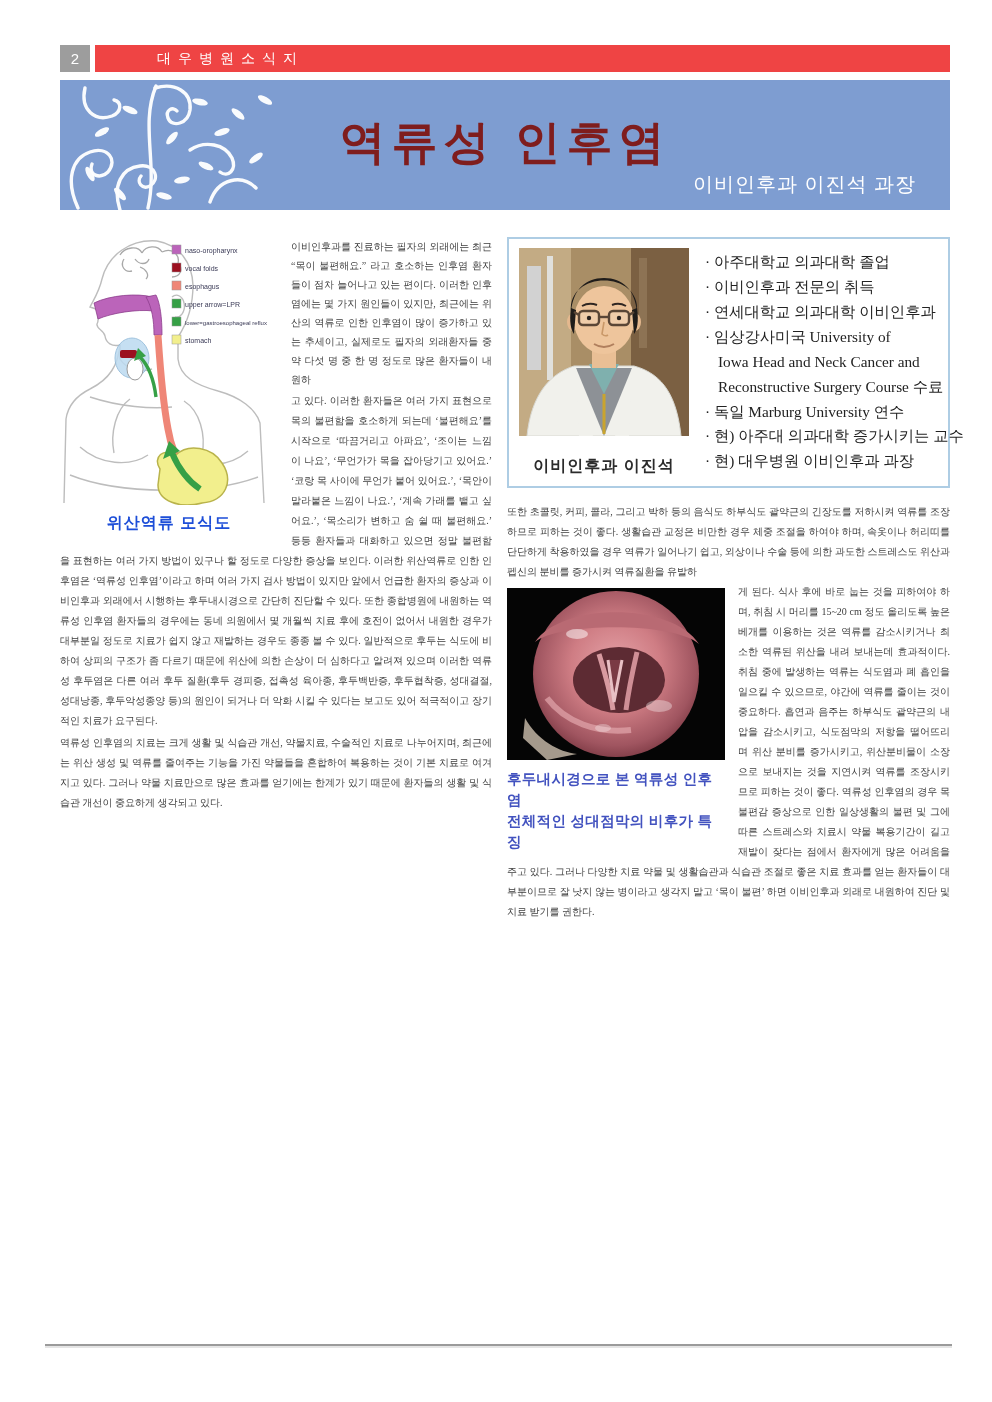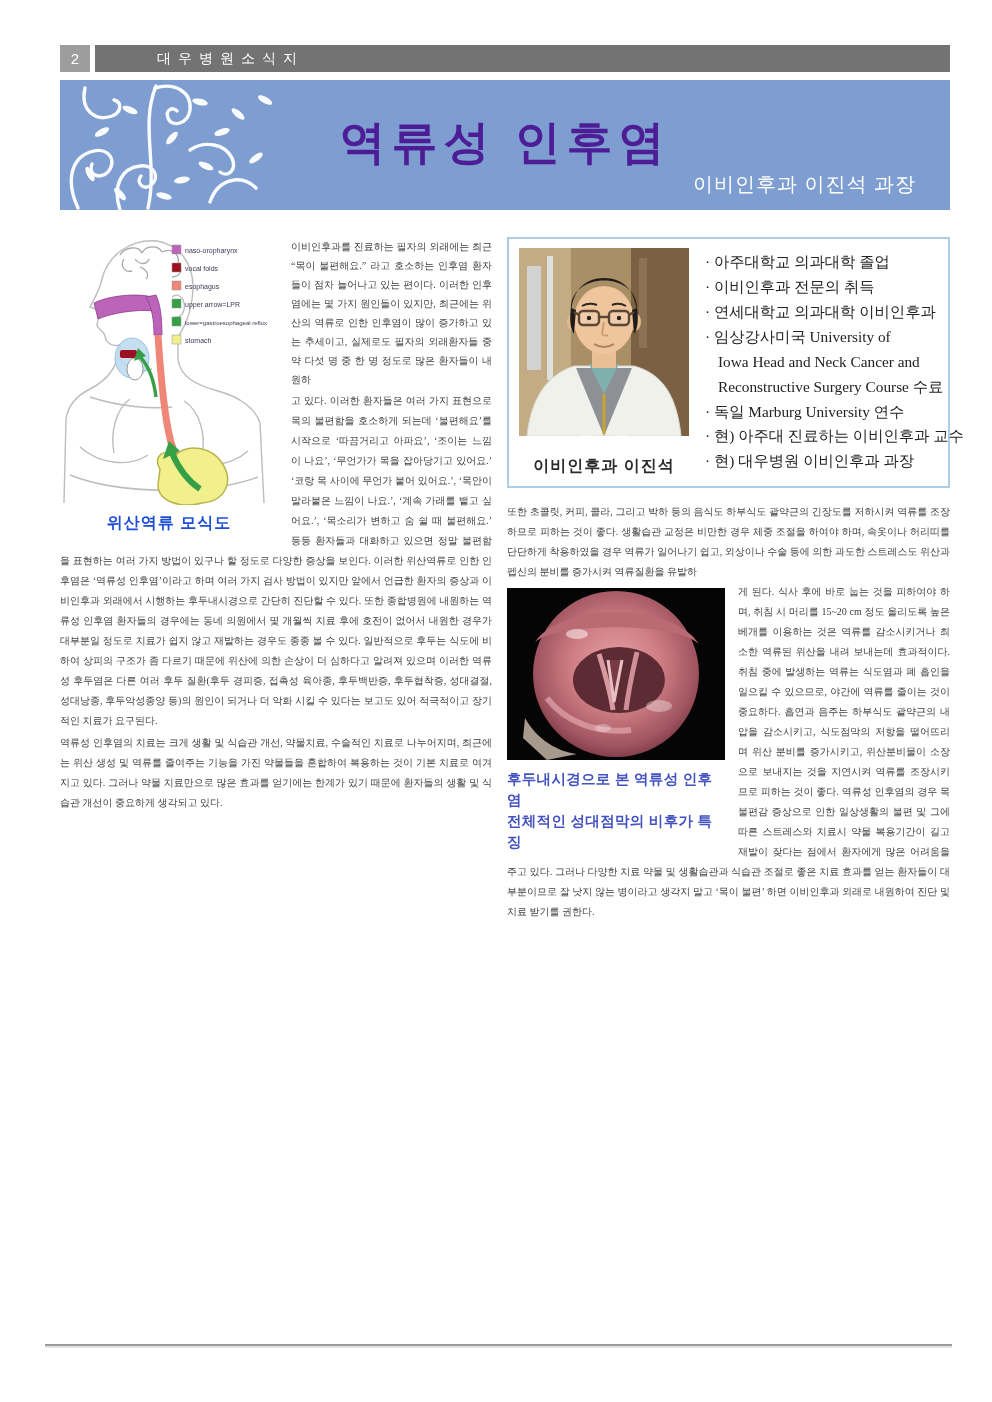--- a/index.html
+++ b/index.html
@@ -2,26 +2,26 @@
 <html><head>
 <meta charset="utf-8">
 <style>
   html,body{margin:0;padding:0;background:#ffffff;}
   .page{position:relative;width:992px;height:1402px;overflow:hidden;background:#fff;
         font-family:"Liberation Serif","DejaVu Serif",serif;}
   
   .topbar{position:absolute;left:60px;right:42px;top:45px;height:27px;display:flex;align-items:stretch;}
   .pagenum{width:30px;background:#9d9d9d;color:#fff;display:flex;align-items:center;justify-content:center;
            font-family:"Liberation Sans",sans-serif;font-size:15px;}
-  .goldbar{flex:1;margin-left:5px;background:#737373;color:#fff;display:flex;align-items:center;
+  .goldbar{flex:1;margin-left:5px;background:#ef4444;color:#fff;display:flex;align-items:center;
            font-family:"Liberation Sans",sans-serif;font-size:14px;letter-spacing:7px;padding-left:62px;}
   
   .banner{position:absolute;left:60px;right:42px;top:80px;height:130px;background:#7e9dd1;overflow:hidden;}
   .floral{position:absolute;left:0;top:0;height:130px;width:235px;}
-  .banner-title{position:absolute;left:0;right:0;top:32px;text-align:center;color:#4c1d95;
+  .banner-title{position:absolute;left:0;right:0;top:32px;text-align:center;color:#7f1d1d;
                 font-family:"Liberation Sans",sans-serif;font-weight:bold;font-size:46px;letter-spacing:6px;}
   .banner-byline{position:absolute;right:34px;bottom:12px;color:#fff;
                  font-family:"Liberation Sans",sans-serif;font-size:20px;letter-spacing:1px;}
   
   .content{position:absolute;left:60px;right:42px;top:237px;display:flex;gap:15px;}
   .col-left{width:432px;}
   .col-right{flex:1;min-width:0;}
   .bt{font-size:10px;line-height:2.0;text-align:justify;word-break:break-all;color:#3d3d3d;margin:0;}
   .bt + .bt{margin-top:2px;}
   .intro{line-height:1.9;}
@@ -207,21 +207,21 @@
           <div class="photo-caption">이비인후과 이진석</div>
         </div>
         <ul class="cred-list">
           <li>· 아주대학교 의과대학 졸업</li>
           <li>· 이비인후과 전문의 취득</li>
           <li>· 연세대학교 의과대학 이비인후과</li>
           <li>· 임상강사미국 University of</li>
           <li class="indent">Iowa Head and Neck Cancer and</li>
           <li class="indent">Reconstructive Surgery Course 수료</li>
           <li>· 독일 Marburg University 연수</li>
-          <li>· 현) 아주대 진료하는 이비인후과 교수</li>
+          <li>· 현) 아주대 의과대학 증가시키는 교수</li>
           <li>· 현) 대우병원 이비인후과 과장</li>
         </ul>
       </div>
 
       <p class="bt">또한 초콜릿, 커피, 콜라, 그리고 박하 등의 음식도 하부식도 괄약근의 긴장도를 저하시켜 역류를 조장하므로 피하는 것이 좋다. 생활습관 교정은 비만한 경우 체중 조절을 하여야 하며, 속옷이나 허리띠를 단단하게 착용하였을 경우 역류가 일어나기 쉽고, 외상이나 수술 등에 의한 과도한 스트레스도 위산과 펩신의 분비를 증가시켜 역류질환을 유발하</p>
 
       <div class="fig-endo">
         <svg width="218" height="172" viewBox="0 0 218 172">
           <defs>
             <radialGradient id="endoG" cx="50%" cy="45%" r="60%">

